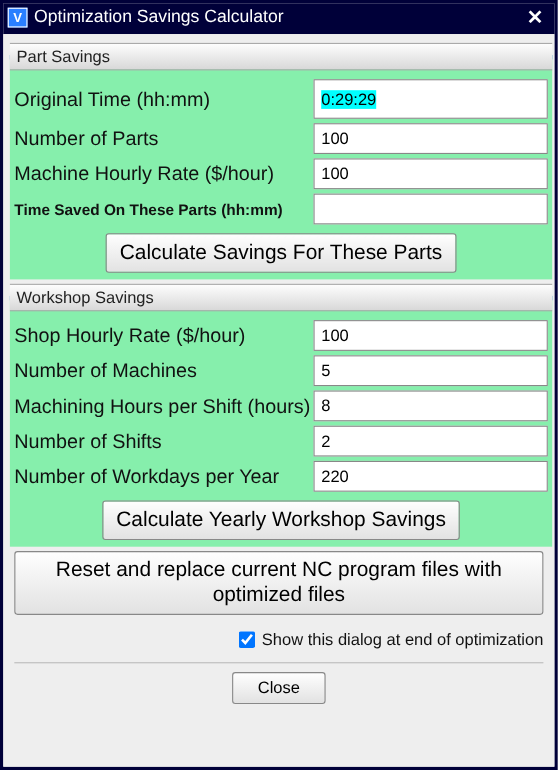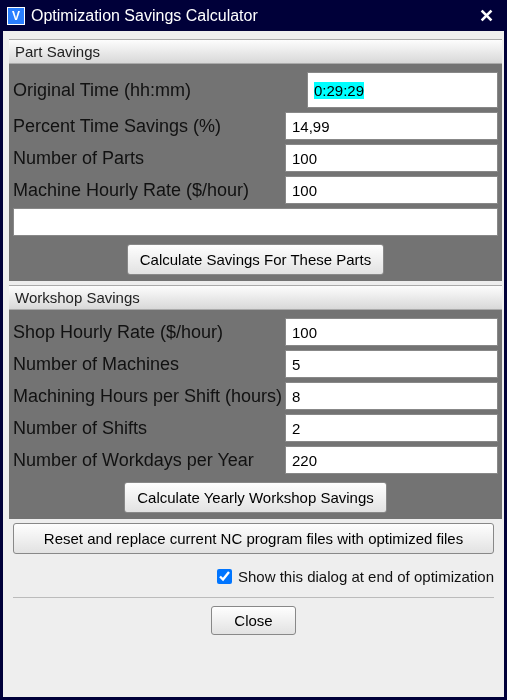--- a/index.html
+++ b/index.html
@@ -55,21 +55,21 @@
     padding: 4px 6px 6px 6px;
     background: #eeeeee;
     display: flex;
     flex-direction: column;
   }
   fieldset {
     border: none;
     border-top: 4px solid #1d4ed8;
     padding: 2px 0 0 0;
     margin: 4px 0 0 0;
-    background: #737373;
+    background: #86efac;
   }
   fieldset legend {
     background: linear-gradient(#fdfdfd,#d8d8d8);
     border: 1px solid #aaa;
     border-left: none;
     border-right: none;
     width: 100%;
     padding: 3px 6px;
     font-size: 15px;
     color: #222;
@@ -100,21 +100,21 @@
   }
   .btn-row {
     display: flex;
     justify-content: center;
     padding: 6px 4px;
   }
   .btn {
     border: 1px solid #888;
     background: linear-gradient(#fefefe,#e2e2e2);
     padding: 6px 12px;
-    font-size: 15px;
+    font-size: 19px;
     border-radius: 3px;
     cursor: pointer;
   }
   .btn.wide {
     width: 100%;
     text-align: center;
   }
   .chk-row {
     display: flex;
     justify-content: flex-end;
@@ -158,42 +158,39 @@
     <div class="close-x">✕</div>
   </div>
 
   <div class="content">
 
     <fieldset>
       <legend>Part Savings</legend>
 
       <div class="row">
         <div class="lbl">Original Time (hh:mm)</div>
-        <div style="flex: 1 1 0%; height: 36px; border: 1px solid rgb(136, 136, 136); padding: 2px 6px; font-size: 15px; background: rgb(255, 255, 255); display: flex; align-items: center; margin-left: 22px;">
+        <div style="flex: 1 1 0%; height: 36px; border: 1px solid rgb(136, 136, 136); padding: 2px 6px; font-size: 15px; background: rgb(255, 255, 255); display: flex; align-items: center;">
             <span style="background: rgb(0, 255, 255); color: rgb(0, 0, 0);">0:29:29</span>
           </div>
       </div>
 
 
-      <div class="row">
-        <div class="lbl">Percent Time Savings (%)</div>
-        <input type="text" value="14,99" style="">
-      </div>
 
       <div class="row">
         <div class="lbl">Number of Parts</div>
         <input type="text" value="100" style="">
       </div>
 
       <div class="row">
         <div class="lbl">Machine Hourly Rate ($/hour)</div>
         <input type="text" value="100" style="">
       </div>
 
       <div class="row">
+        <div class="lbl bold">Time Saved On These Parts (hh:mm)</div>
         <input type="text" value="" style="">
       </div>
 
 
       <div class="btn-row">
         <button class="btn">Calculate Savings For These Parts</button>
       </div>
     </fieldset>
 
     <fieldset>

